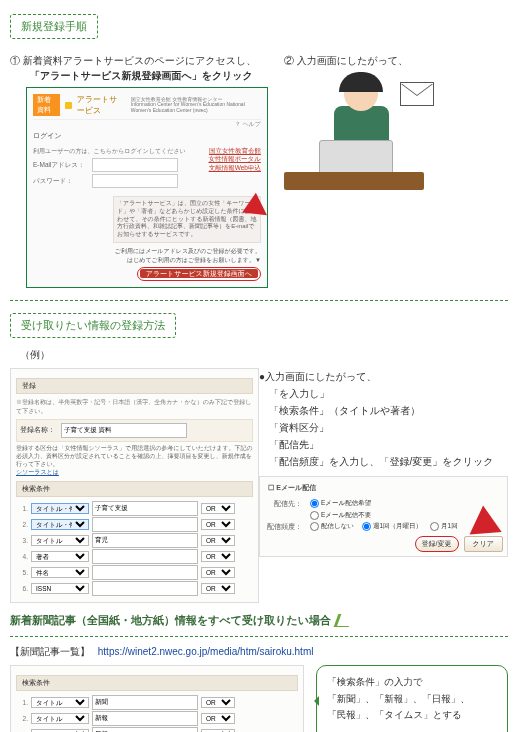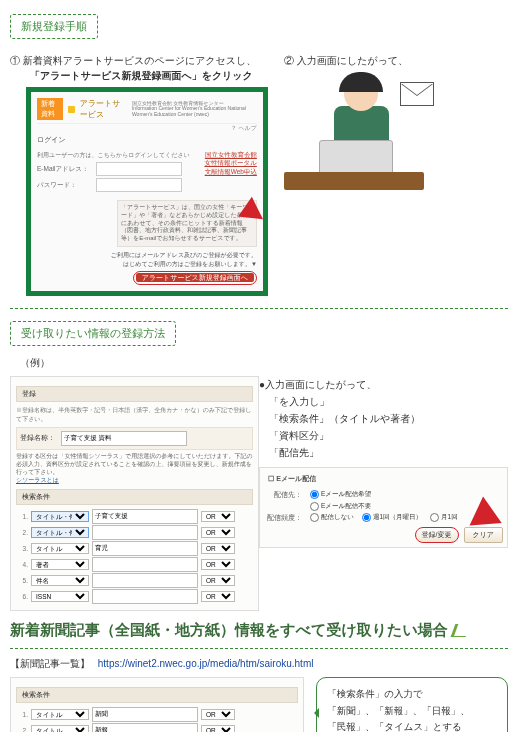--- a/index.html
+++ b/index.html
@@ -22,21 +22,21 @@
   }
   .row {
     display: flex;
     align-items: flex-start;
     margin: 6px 0;
   }
   .col { flex: 1; }
   .step-text { font-size: 10px; line-height: 1.5; margin: 4px 0; }
   .step-text .hl { font-weight: bold; }
   .panel {
-    border: 5px solid #15803d;
+    border: 1px solid #15803d;
     background: #fafafa;
     padding: 6px;
     margin: 4px 16px;
     font-size: 7.5px;
   }
   .panel-header {
     display: flex;
     align-items: center;
     gap: 5px;
     border-bottom: 1px solid #eee;
@@ -87,21 +87,21 @@
     font-size: 7px;
   }
   .green-line {
     border-bottom: 1.5px dashed #3a8a3a;
     margin: 8px 0;
   }
   .section-title-row {
     display: flex;
     align-items: center;
     gap: 5px;
-    font-size: 15px;
+    font-size: 11px;
     font-weight: bold;
     color: #3a6b3a;
     margin-top: 10px;
   }
   .pen-icon {
     width: 12px; height: 12px; border-left: 3px solid #6ca83a; border-bottom: 1px solid #6ca83a; transform: skewX(-20deg);
   }
   .link-text { color: #1a4aa0; font-size: 10px; }
   .form-panel {
     border: 1px solid #ddd;
@@ -395,20 +395,21 @@
     </div>
   </div>
 
   <div class="col" style="flex:1">
     <div class="info-list">
       <div>●入力画面にしたがって、</div>
       <div> <span>「を入力し」</span></div>
       <div> <span>「検索条件」（タイトルや著者）</span></div>
       <div> <span>「資料区分」</span></div>
       <div> <span>「配信先」</span></div>
+      <div> <span>「配信頻度」を入力し、「登録/変更」をクリック</span></div>
     </div>
 
     <div class="mail-panel" style="position:relative;margin-top:6px;">
       <div class="mail-head">☐ <span>Eメール配信</span></div>
       <div class="mail-row">
         <span class="lab">配信先：</span>
         <label class="radio-opt">
             <input type="radio" checked="" style=""> 
             <span>Eメール配信希望</span>
           </label>

